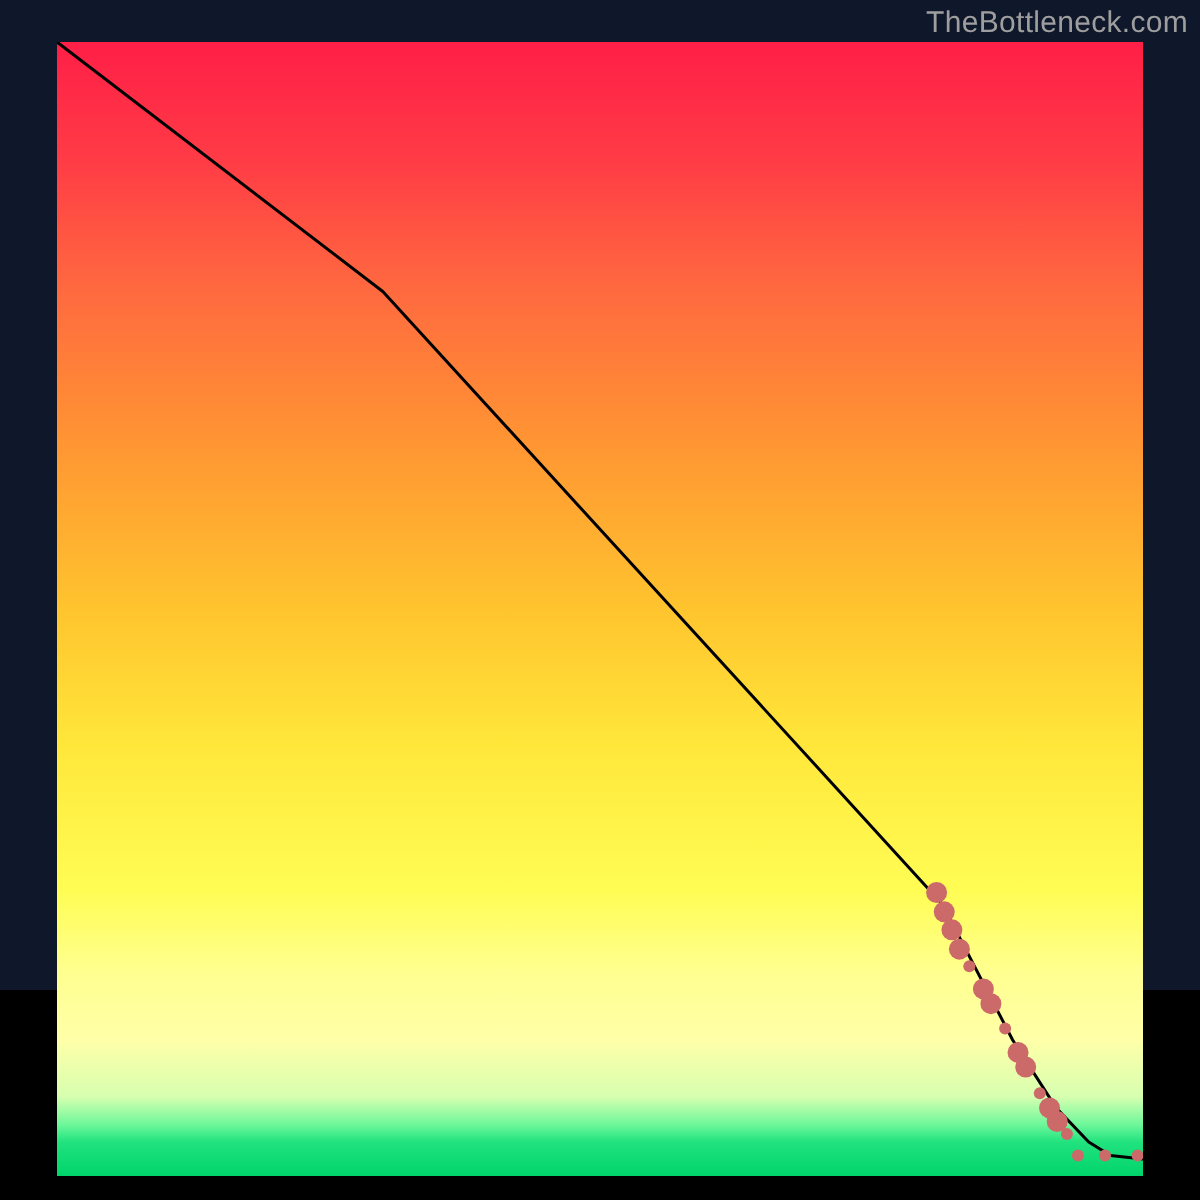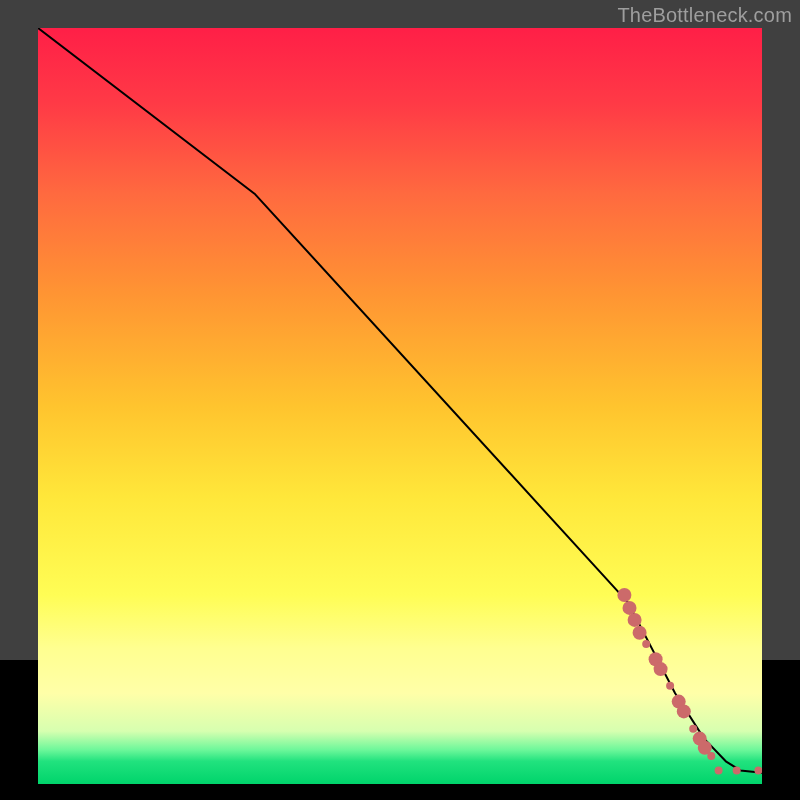--- a/index.html
+++ b/index.html
@@ -8,21 +8,21 @@
     width: 800px;
     height: 800px;
     background: #000;
     font-family: Arial, Helvetica, sans-serif;
     overflow: hidden;
   }
   .container {
     position: relative;
     width: 800px;
     height: 660px;
-    background: #404040;
+    background: #0f172a;
   }
   .watermark {
     position: absolute;
     top: 4px;
     right: 8px;
     color: #9e9e9e;
     font-size: 20px;
     font-weight: 400;
     letter-spacing: 0.2px;
     z-index: 30;

